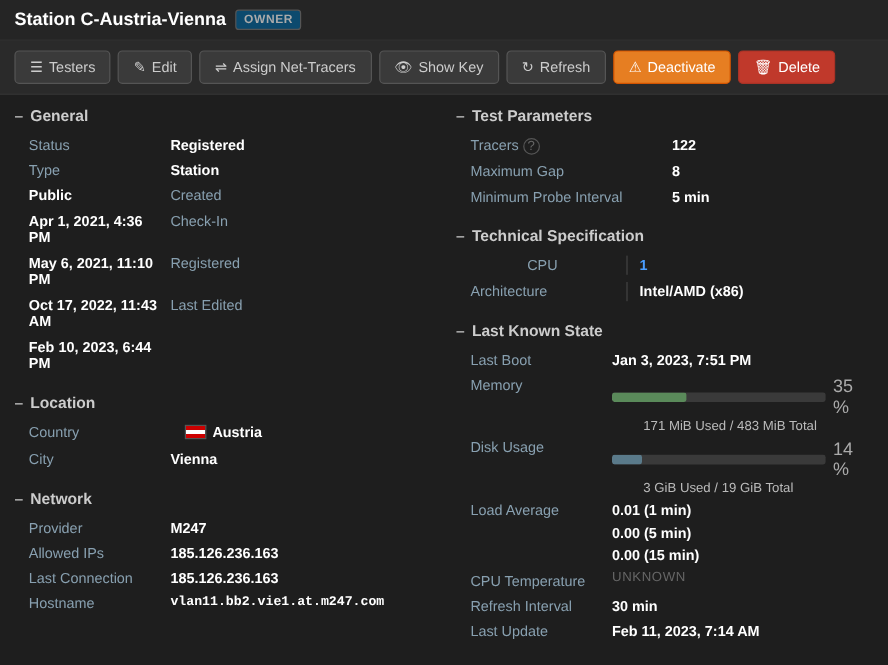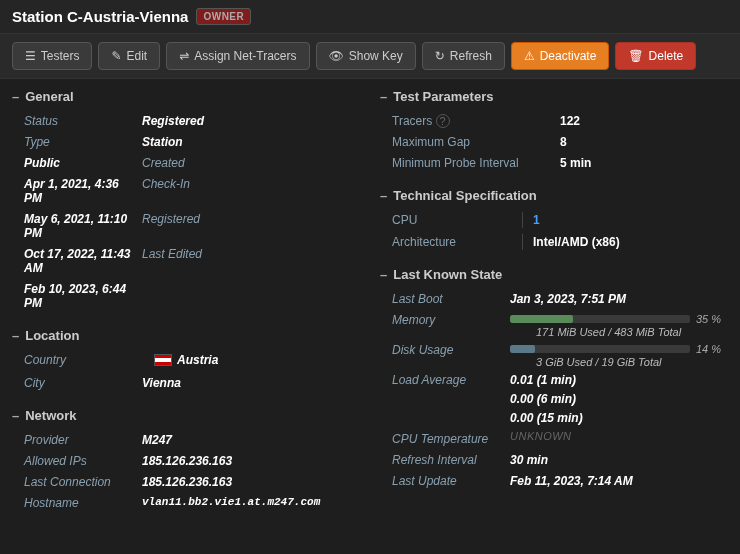--- a/index.html
+++ b/index.html
@@ -18,21 +18,21 @@
       align-items: center;
       gap: 8px;
       border-bottom: 1px solid #333;
     }
     .header-title {
       color: #fff;
       font-size: 15px;
       font-weight: 600;
     }
     .owner-badge {
-      background: #7f1d1d;
+      background: #0c4a6e;
       color: #aaa;
       font-size: 10px;
       padding: 2px 6px;
       border-radius: 3px;
       border: 1px solid #555;
       font-weight: 600;
       letter-spacing: 0.5px;
     }
     .toolbar {
       background: #2a2a2a;
@@ -96,21 +96,20 @@
     }
     .section-title::before {
       content: '–';
       color: #aaa;
     }
     .info-grid {
       display: grid;
       grid-template-columns: 110px 1fr;
       gap: 3px 8px;
       padding-left: 12px;
-      font-style: italic;
     }
     .info-label {
       color: #88a0b0;
       font-size: 12px;
       padding: 2px 0;
     }
     .info-value {
       color: #ddd;
       font-size: 12px;
       padding: 2px 0;
@@ -154,21 +153,21 @@
     .progress-bar-fill {
       height: 100%;
       background: #5a8a5a;
       border-radius: 2px;
     }
     .progress-bar-fill.disk {
       background: #5a7a8a;
     }
     .progress-pct {
       color: #aaa;
-      font-size: 11px;
+      font-size: 15px;
       min-width: 30px;
     }
     .sub-value {
       color: #bbb;
       font-size: 11px;
       margin-top: 1px;
       margin-left: 26px;
     }
     .unknown-text {
       color: #666;
@@ -326,21 +325,21 @@
         <span class="info-value bold">8</span>
 
         <span class="info-label">Minimum Probe Interval</span>
         <span class="info-value bold">5 min</span>
       </div>
     </div>
 
     <div class="section">
       <div class="section-title">Technical Specification</div>
       <div style="padding-left:12px;">
-        <div style="display:flex; align-items:center; gap:0; margin-bottom:4px;">
+        <div style="display:flex; align-items:center; gap:0; margin-bottom:4px;text-align:center;">
           <span class="info-label" style="min-width:120px;">CPU</span>
           <span style="width:1px; background:#444; height:16px; margin:0 10px;"></span>
           <span class="info-value cpu-value">1</span>
         </div>
         <div style="display:flex; align-items:center; gap:0;">
           <span class="info-label" style="min-width:120px;">Architecture</span>
           <span style="width:1px; background:#444; height:16px; margin:0 10px;"></span>
           <span class="info-value bold">Intel/AMD (x86)</span>
         </div>
       </div>
@@ -371,21 +370,21 @@
               <div class="progress-bar-fill disk" style="width:14%"></div>
             </div>
             <span class="progress-pct">14 %</span>
           </div>
           <div class="sub-value">3 GiB Used / 19 GiB Total</div>
         </div>
 
         <span class="info-label">Load Average</span>
         <div class="info-value-multi load-lines">
           <span class="info-value bold">0.01 (1 min)</span>
-          <span class="info-value bold">0.00 (6 min)</span>
+          <span class="info-value bold">0.00 (5 min)</span>
           <span class="info-value bold">0.00 (15 min)</span>
         </div>
 
         <span class="info-label">CPU Temperature</span>
         <span class="unknown-text">UNKNOWN</span>
 
         <span class="info-label">Refresh Interval</span>
         <span class="info-value bold">30 min</span>
 
         <span class="info-label">Last Update</span>

